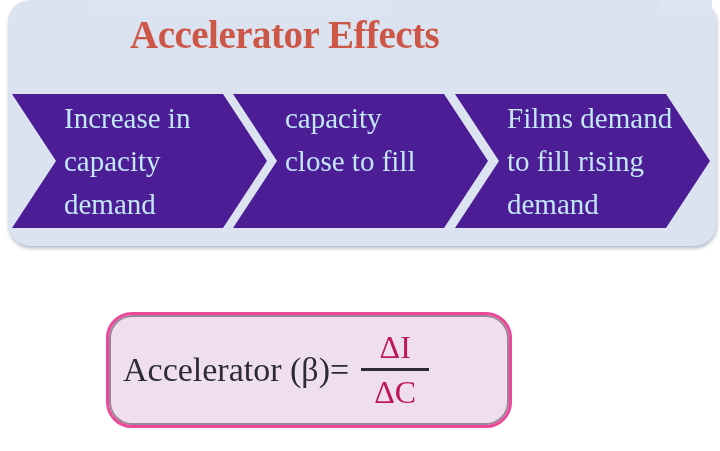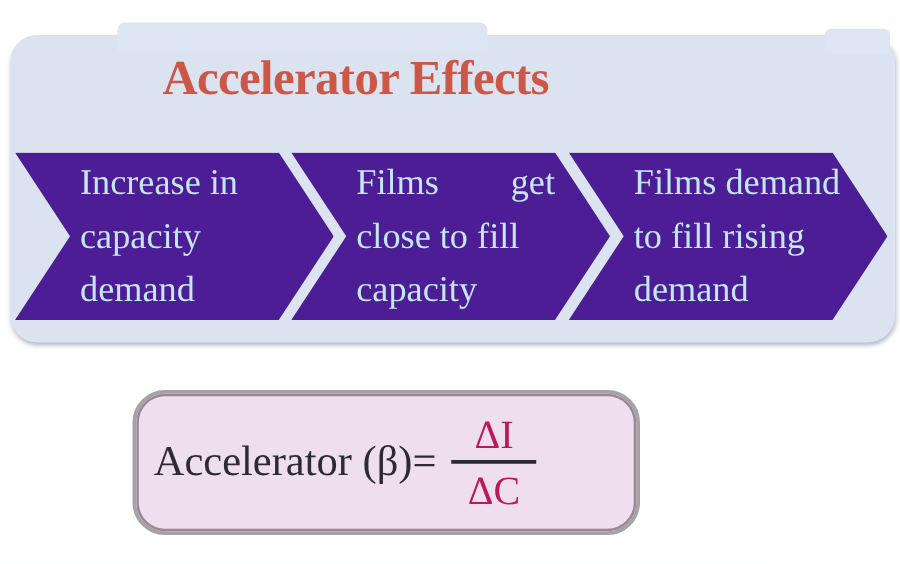--- a/index.html
+++ b/index.html
@@ -7,21 +7,21 @@
   body {
     width: 720px; height: 451px;
     position: relative;
     font-family: "Liberation Serif", "DejaVu Serif", serif;
     overflow: hidden;
   }
 
   
   .panel {
     position: absolute;
-    left: 8px; top: 28px;
+    left: 8px; top: 0;
     width: 708px; height: 246px;
     background: #dbe3f1;
     border-radius: 22px;
     box-shadow: 0 3px 4px -1px rgba(140,150,170,0.55), 2px 2px 3px rgba(160,170,190,0.35);
     padding-left: 48px;
   }
   .panel-tab {
     position: absolute;
     left: 86px; top: -10px;
     width: 296px; height: 24px;
@@ -68,21 +68,21 @@
     text-align-last: justify;
     white-space: normal;
   }
 
   
   .formula-box {
     position: absolute;
     left: 106px; top: 312px;
     width: 406px; height: 116px;
     background: #efdeee;
-    border: 3px solid #a3a3a3;
+    border: 3px solid #ec4899;
     border-radius: 26px;
     box-shadow: inset 0 0 0 2px rgba(85,60,80,0.55);
     display: flex;
     align-items: center;
     padding-left: 14px;
   }
   .formula-lhs {
     font-size: 34px;
     color: #2b2b33;
     white-space: nowrap;
@@ -112,23 +112,22 @@
 
   <div class="title">Accelerator Effects</div>
 
   <div class="chevron chev-1">
     <div class="chev-line">Increase in</div>
     <div class="chev-line">capacity</div>
     <div class="chev-line">demand</div>
   </div>
 
   <div class="chevron chev-2">
-    <div class="chev-line justify">Films get</div>
+    <div class="chev-line">capacity</div>
     <div class="chev-line">close to fill</div>
-    <div class="chev-line">capacity</div>
   </div>
 
   <div class="chevron chev-3">
     <div class="chev-line">Films demand</div>
     <div class="chev-line">to fill rising</div>
     <div class="chev-line">demand</div>
   </div>
 </div>
 
 <div class="formula-box">

